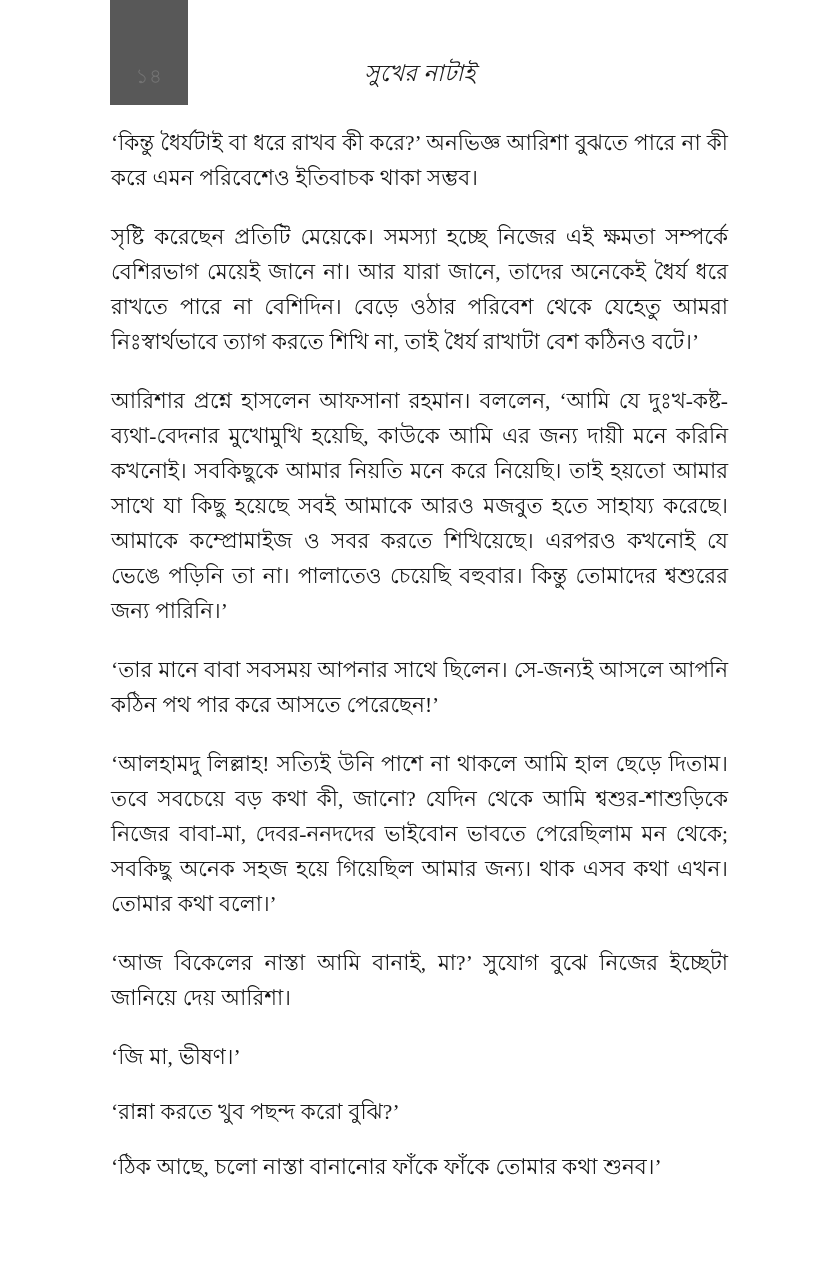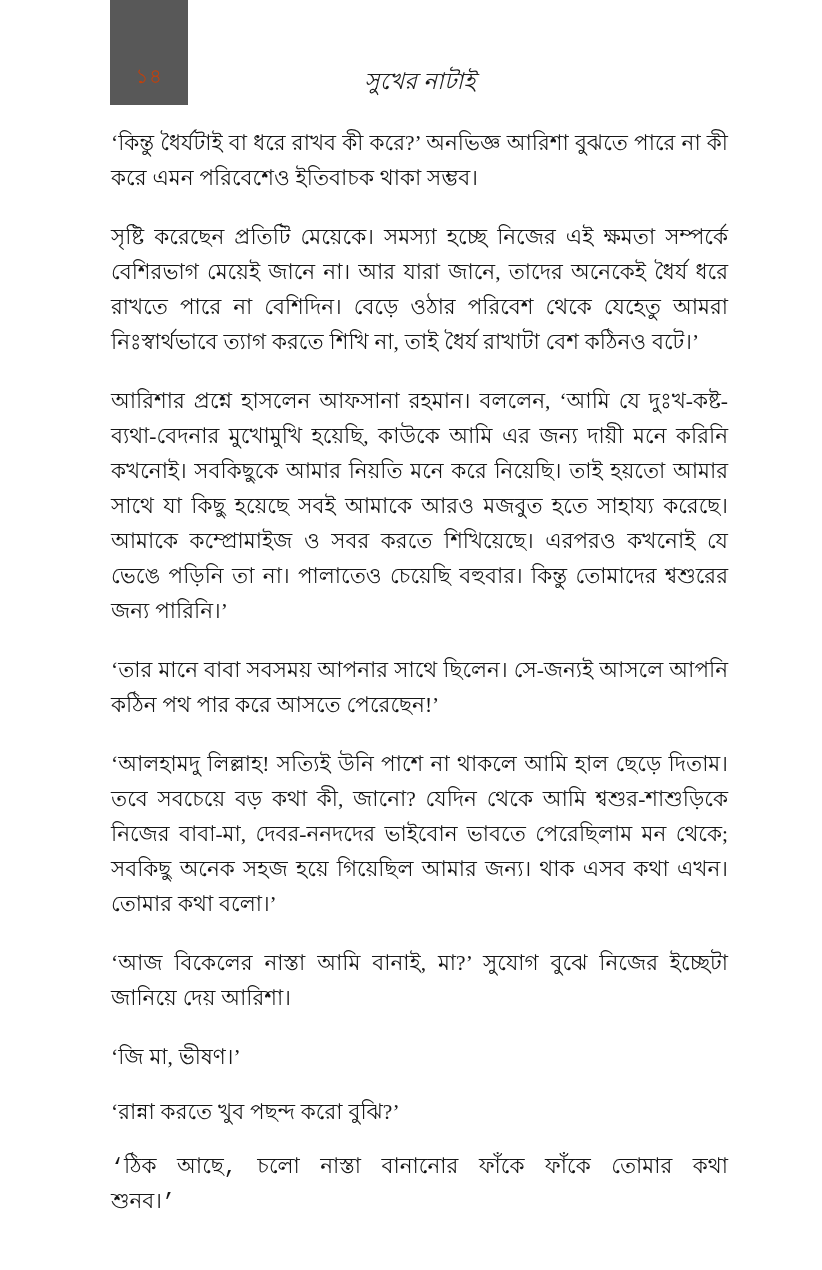--- a/index.html
+++ b/index.html
@@ -41,40 +41,39 @@
     position: absolute;
     left: 110px;
     top: 0;
     width: 78px;
     height: 105px;
     display: flex;
     align-items: flex-end;
     justify-content: center;
     padding-bottom: 19px;
     box-sizing: border-box;
-    color: #c2410c;
+    color: #737373;
     font-size: 20px;
     line-height: 1;
     letter-spacing: 0.5px;
     font-family: "Liberation Serif", "DejaVu Serif", serif;
   }
 
   .book-title {
     position: absolute;
     left: 200px;
     top: 60px;
     width: 440px;
     text-align: center;
     font-style: italic;
     font-size: 23px;
     line-height: 1.2;
     color: #1b1b1b;
     font-family: "Liberation Serif", "DejaVu Serif", serif;
     letter-spacing: 0.3px;
-    margin-top: 8px;
   }
 
   
   .text-column {
     position: absolute;
     left: 111px;
     top: 126px;
     width: 617px;
   }
 
@@ -84,21 +83,20 @@
     text-justify: inter-word;
     font-size: 21.5px;
     line-height: 35px;
     color: #161616;
     font-family: "Liberation Serif", "DejaVu Serif", serif;
     word-spacing: 0.5px;
   }
 
   .para:last-child {
     margin-bottom: 0;
-    font-family: Liberation Mono, monospace;
   }
 
   
   .para.short {
     margin-bottom: 20px;
   }
 </style>
 </head>
 <body>
 

